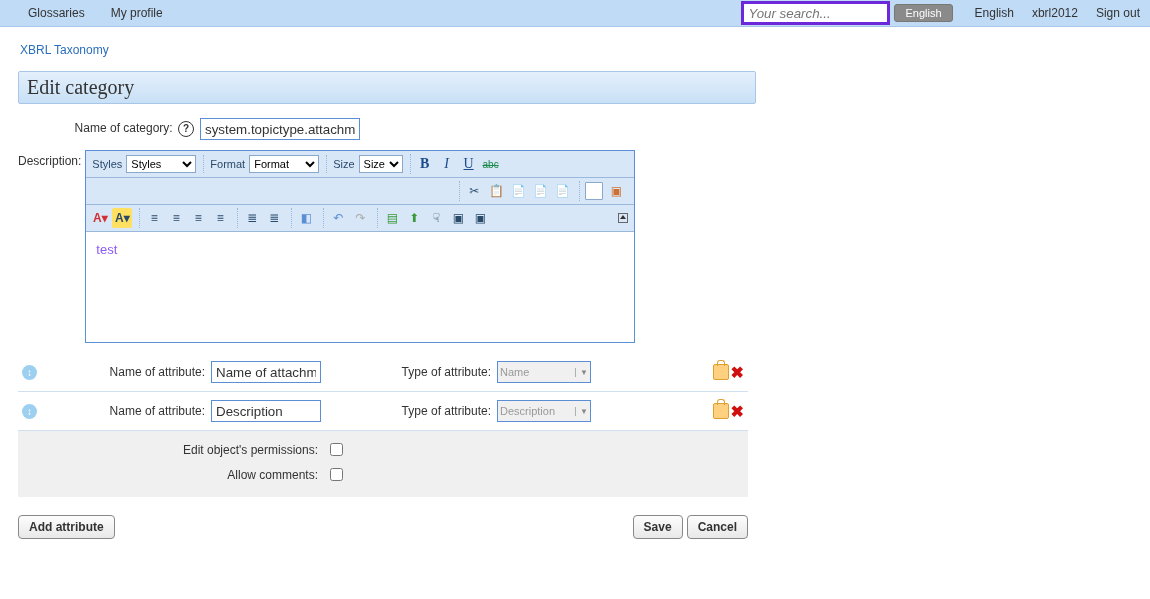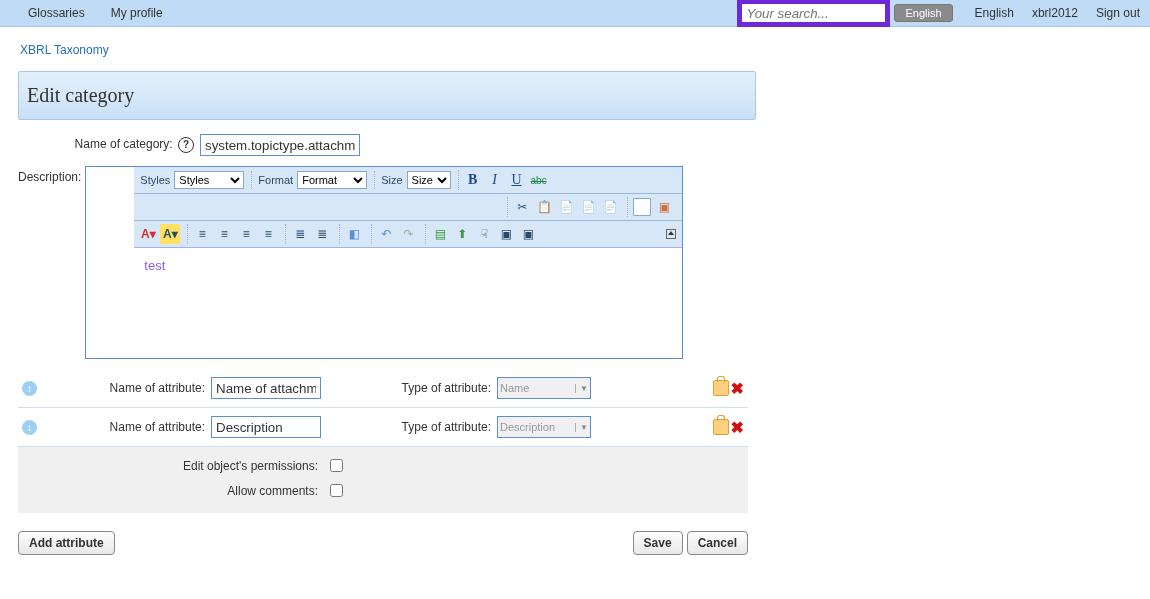--- a/index.html
+++ b/index.html
@@ -1,32 +1,32 @@
 <!DOCTYPE html>
 <html><head>
 <meta charset="utf-8">
 <style>
   html,body{margin:0;padding:0;font-family:Arial,Helvetica,sans-serif;font-size:12px;color:#333;background:#fff;}
   .topbar{background:#c0dbf5;height:26px;display:flex;align-items:center;padding:0 10px;border-bottom:1px solid #a8c7e8;}
   .topbar .nav{display:flex;gap:26px;padding-left:18px;}
   .topbar .nav span{color:#333;cursor:pointer;}
   .topbar .spacer{flex:1;}
   .search-wrap{display:flex;align-items:center;gap:4px;}
-  .search-input{width:135px;height:16px;font-style:italic;color:#6d28d9;padding:1px 4px;border:5px solid #6d28d9;background:#fff;}
+  .search-input{width:135px;height:16px;font-style:italic;color:#6d28d9;padding:1px 4px;border:3px solid #6d28d9;background:#fff;}
   .search-btn{background:#8a8a8a;color:#fff;border:1px solid #777;padding:2px 10px;font-size:11px;border-radius:3px;cursor:pointer;}
   .toplinks{display:flex;gap:18px;margin-left:22px;margin-right:0;}
   .toplinks span{color:#333;cursor:pointer;}
   .page{padding:8px 18px 40px 18px;min-height:520px;position:relative;}
   .breadcrumb{color:#2a6ebb;margin:8px 0 14px 2px;}
-  .titlebar{background:linear-gradient(#e4f0fb,#c8e0f6);border:1px solid #a8c7e8;border-radius:2px;padding:12px 8px;font-size:20px;font-family:Georgia,serif;color:#333;width:720px;}
+  .titlebar{background:linear-gradient(#e4f0fb,#c8e0f6);border:1px solid #a8c7e8;border-radius:2px;padding:4px 8px;font-size:20px;font-family:Georgia,serif;color:#333;width:720px;}
   .formrow{display:flex;align-items:center;margin-top:14px;}
   .formrow .lbl{width:176px;text-align:right;padding-right:6px;color:#333;}
   .help-icon{display:inline-block;width:14px;height:14px;border:1.5px solid #333;border-radius:50%;font-size:10px;line-height:13px;text-align:center;font-weight:bold;margin-left:2px;color:#333;}
   .txtinput{border:1px solid #5a8fd6;padding:2px 4px;width:150px;height:16px;color:#333;background:#fff;}
-  .editor{border:1px solid #5a8fd6;width:548px;margin-left:4px;padding-left:48px;}
+  .editor{border:1px solid #5a8fd6;width:548px;margin-left:4px;}
   .etoolbar{background:#d7e7f7;border-bottom:1px solid #9ab8dc;padding:3px 4px;display:flex;flex-wrap:wrap;align-items:center;gap:3px;}
   .egroup{display:flex;align-items:center;gap:2px;padding:0 4px;border-left:1px dotted #9ab8dc;}
   .egroup.first{border-left:none;padding-left:0;}
   .elabel{font-size:11px;color:#2a4a6a;padding:0 2px;}
   select.eselect{font-size:11px;border:1px solid #8aa8cc;background:#fff;height:18px;}
   .ebtn{width:20px;height:20px;display:inline-flex;align-items:center;justify-content:center;font-size:12px;cursor:pointer;border-radius:2px;color:#2a4a6a;}
   .ebtn.bold{font-weight:bold;font-family:serif;font-size:14px;color:#1a4a8a;}
   .ebtn.italic{font-style:italic;font-family:serif;font-size:14px;color:#1a4a8a;}
   .ebtn.underline{text-decoration:underline;font-family:serif;font-size:14px;color:#1a4a8a;}
   .ebtn.strike{text-decoration:line-through;font-size:10px;color:#1a8a4a;}

